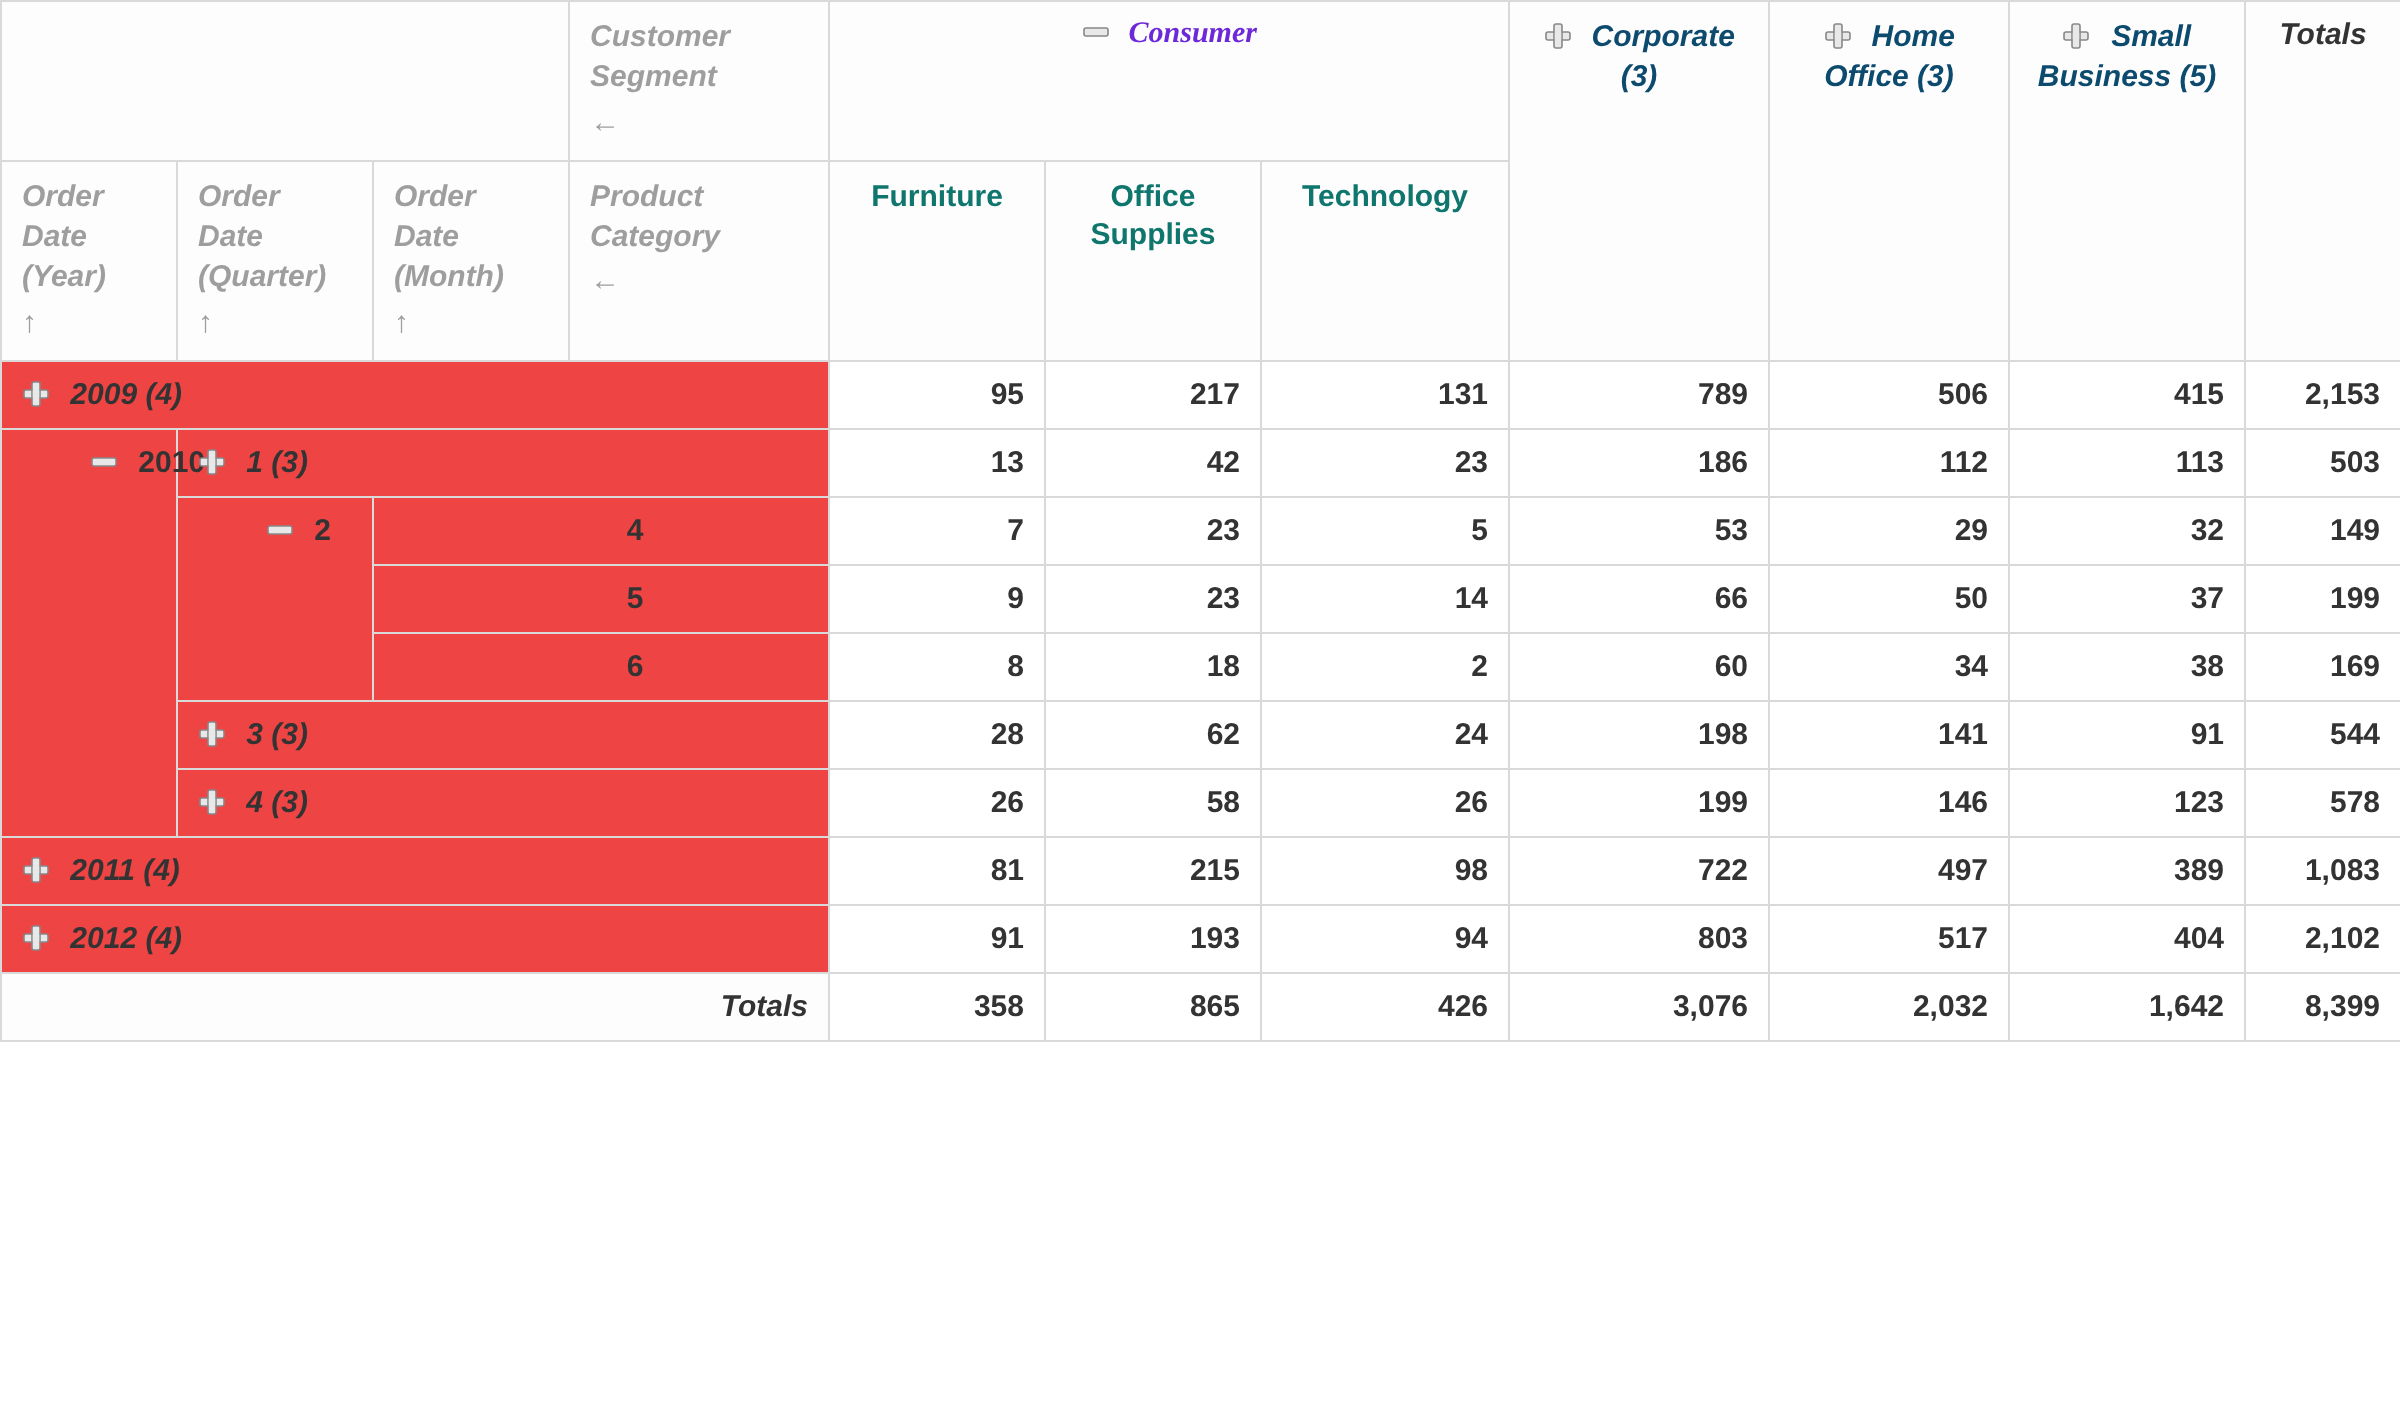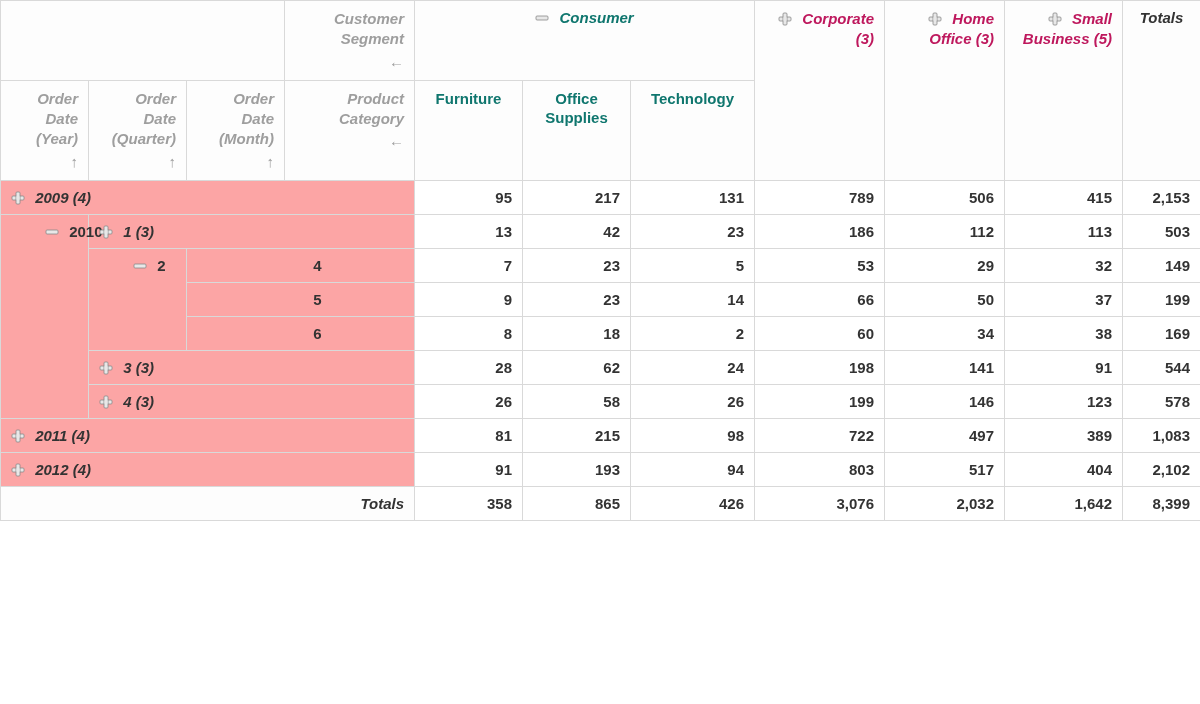--- a/index.html
+++ b/index.html
@@ -22,43 +22,44 @@
     box-sizing: border-box;
   }
   .pivot th {
     background: #fdfdfd;
     font-weight: bold;
   }
   .dim-header {
     color: #9e9e9e;
     font-style: italic;
     font-weight: bold;
-    text-align: right;
+    text-align: left;
     vertical-align: middle;
     line-height: 1.35;
   }
   .dim-header .arrow {
     display: block;
     font-style: normal;
     color: #9e9e9e;
     margin-top: 2px;
   }
   .col-seg-expanded {
-    color: #0f766e;
+    color: #6d28d9;
     font-style: italic;
     font-weight: bold;
     text-align: center;
     vertical-align: middle;
     white-space: nowrap;
+    font-family: Liberation Serif, serif;
   }
   .col-seg-collapsed {
-    color: #be185d;
-    font-style: italic;
-    font-weight: bold;
-    text-align: right;
+    color: #0c4a6e;
+    font-style: italic;
+    font-weight: bold;
+    text-align: center;
     vertical-align: middle;
     line-height: 1.35;
   }
   .col-cat {
     color: #0f766e;
     font-weight: bold;
     text-align: center;
     vertical-align: middle;
     line-height: 1.3;
   }
@@ -69,21 +70,21 @@
     text-align: center;
     vertical-align: middle;
   }
   .row-head {
     color: #333;
     font-style: italic;
     font-weight: bold;
     text-align: left;
     vertical-align: middle;
     white-space: nowrap;
-    background: #fca5a5;
+    background: #ef4444;
   }
   .row-head.expanded-label,
   .row-head.month-label {
     font-style: normal;
     padding-left: 44px;
   }
   .row-head.month-label {
     text-align: center;
   }
   .num {

